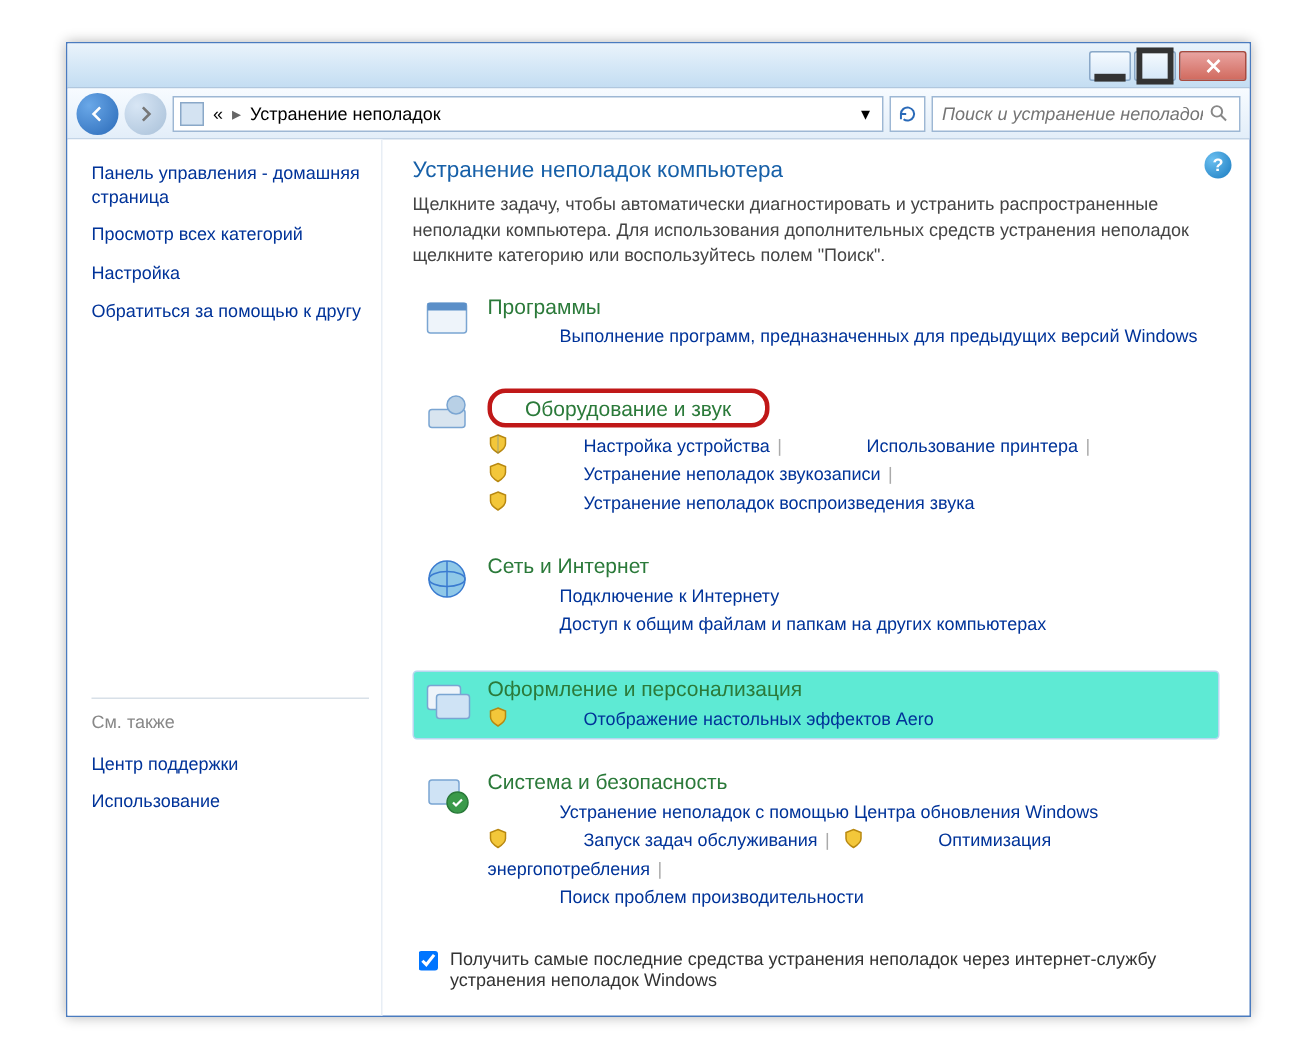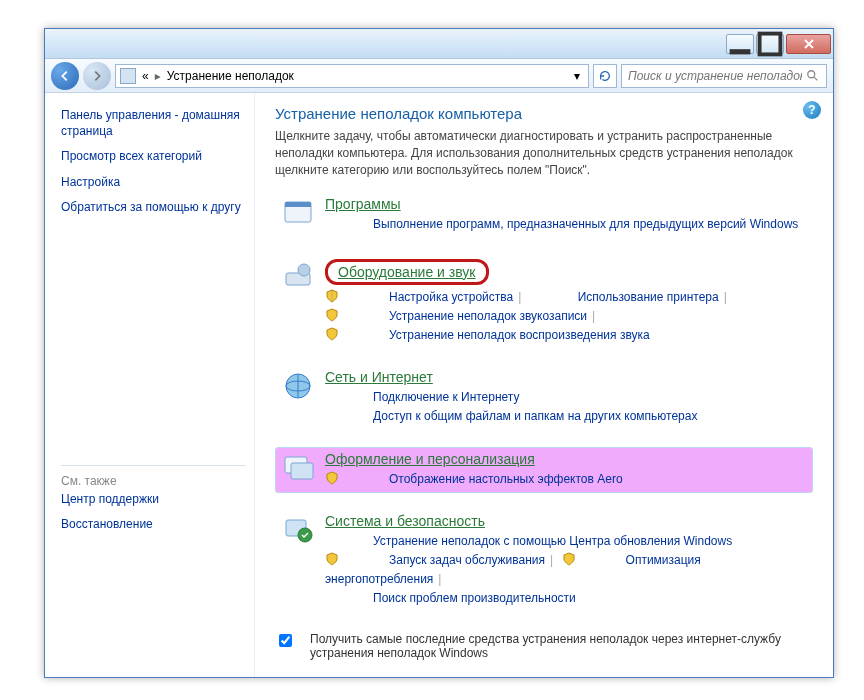--- a/index.html
+++ b/index.html
@@ -25,41 +25,41 @@
 .refresh { width: 24px; height: 24px; border: 1px solid #9db7d4; background: #fff; display: flex; align-items: center; justify-content: center; cursor: pointer; }
 .searchbar { width: 206px; height: 24px; border: 1px solid #9db7d4; background: #fff; display: flex; align-items: center; padding: 0 6px; font-size: 12px; color: #888; font-style: italic; gap: 4px; }
 .searchbar input { border: none; outline: none; flex: 1; font-size: 12px; font-style: italic; color: #888; }
 
 .body-area { display: flex; height: calc(100% - 64px); }
 
 .sidebar { width: 210px; background: #fff; padding: 14px 8px 14px 16px; font-size: 12px; border-right: 1px solid #e8eef5; }
 .sidebar .home-link { color: #003399; margin-bottom: 14px; line-height: 1.35; }
 .sidebar .nav-link { color: #003399; margin-bottom: 9px; cursor: pointer; line-height: 1.35; }
 .sidebar .see-also-sep { border-top: 1px solid #d8e0e8; margin: 250px 0 8px 0; }
-.sidebar .see-also-hdr { color: #888; font-size: 12px; margin-bottom: 3px; }
+.sidebar .see-also-hdr { color: #888; font-size: 12px; margin-bottom: 13px; }
 
 .content { flex: 1; padding: 12px 20px 12px 20px; position: relative; font-size: 13px; color: #333; overflow: hidden; }
 .help-icon { position: absolute; top: 8px; right: 12px; width: 18px; height: 18px; border-radius: 50%; background: radial-gradient(circle at 30% 30%, #6bbff0, #1a7bc0); color: #fff; font-size: 12px; font-weight: bold; display: flex; align-items: center; justify-content: center; cursor: pointer; }
 
 .content h1 { color: #1760a8; font-size: 15px; font-weight: normal; margin-bottom: 6px; }
 .content .intro { font-size: 12px; color: #444; line-height: 1.4; margin-bottom: 14px; }
 
 .category { display: flex; gap: 10px; margin-bottom: 16px; padding: 4px 6px; }
-.category.hover { background: #f0abfc; border: 1px solid #b8d6f0; border-radius: 3px; padding: 3px 5px; }
+.category.hover { background: #5eead4; border: 1px solid #b8d6f0; border-radius: 3px; padding: 3px 5px; }
 .cat-icon { width: 34px; height: 34px; flex-shrink: 0; display: flex; align-items: center; justify-content: center; }
 .cat-body { flex: 1; }
-.cat-title { color: #2b7a3a; font-size: 14px; margin-bottom: 3px; cursor: pointer; text-decoration: underline; }
-.highlighted { display: inline-block; border: 3px solid #c01818; border-radius: 12px; padding: 2px 10px; }
+.cat-title { color: #2b7a3a; font-size: 14px; margin-bottom: 3px; cursor: pointer; }
+.highlighted { display: inline-block; border: 3px solid #c01818; border-radius: 12px; padding: 2px 22px; }
 .cat-links { font-size: 12px; line-height: 1.6; }
 .cat-links .lnk { color: #003399; cursor: pointer; margin-left: 48px; }
 .cat-links .sep { color: #aaa; padding: 0 5px; }
 .shield { display: inline-block; width: 14px; height: 14px; vertical-align: -2px; margin-right: 2px; }
 .shield svg { width: 14px; height: 14px; }
 
-.footer-check { display: flex; align-items: flex-start; gap: 18px; font-size: 12px; color: #333; margin-top: 20px; padding-left: 4px; }
+.footer-check { display: flex; align-items: flex-start; gap: 8px; font-size: 12px; color: #333; margin-top: 20px; padding-left: 4px; }
 .footer-check input { margin-top: 2px; }
 
 </style>
 </head>
 <body>
 
 <div class="window">
 
   <div class="titlebar">
     <div class="titlebar-btns">
@@ -118,21 +118,21 @@
 
     <div class="sidebar">
       <div class="home-link nav-link">Панель управления - домашняя страница</div>
       <div class="nav-link">Просмотр всех категорий</div>
       <div class="nav-link">Настройка</div>
       <div class="nav-link">Обратиться за помощью к другу</div>
 
       <div class="see-also-sep"></div>
       <div class="see-also-hdr">См. также</div>
       <div class="nav-link">Центр поддержки</div>
-      <div class="nav-link">Восстановление</div>
+      <div class="nav-link">Использование</div>
     </div>
 
     <div class="content">
       <div class="help-icon">?</div>
       <h1>Устранение неполадок компьютера</h1>
       <p class="intro">Щелкните задачу, чтобы автоматически диагностировать и устранить распространенные неполадки компьютера. Для использования дополнительных средств устранения неполадок щелкните категорию или воспользуйтесь полем "Поиск".</p>
 
       <div class="category">
         <div class="cat-icon">
             <svg viewBox="0 0 34 34">

